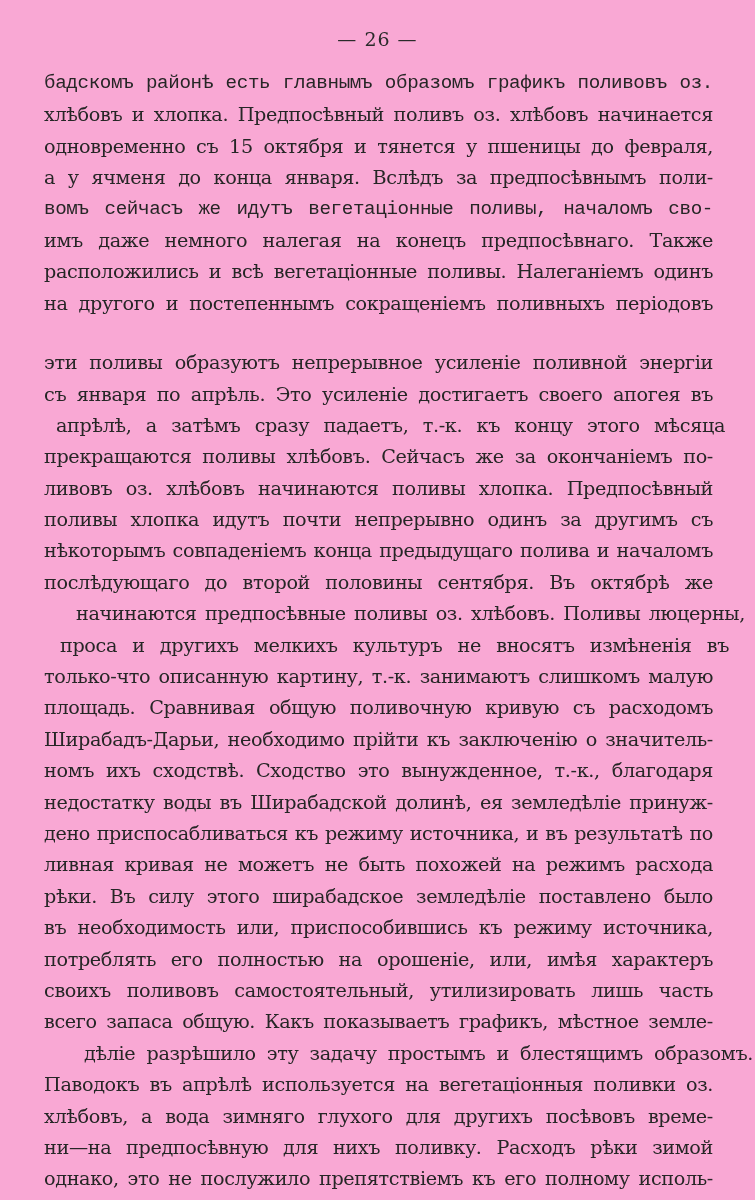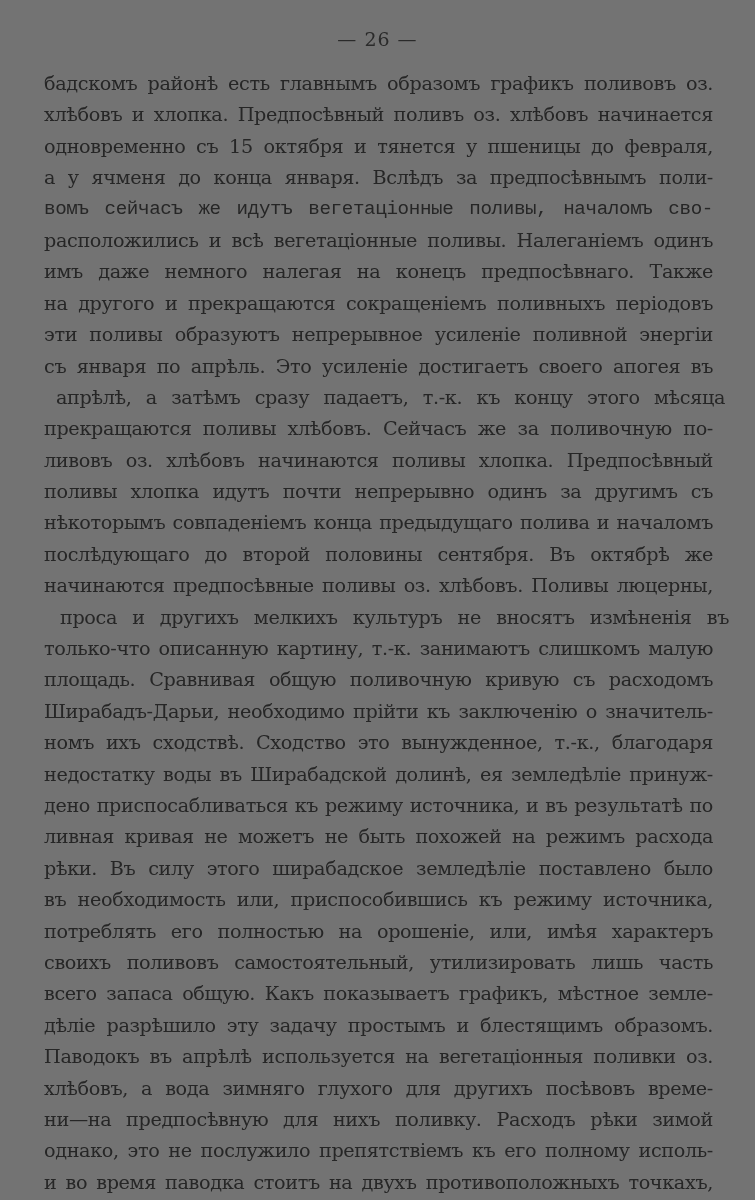--- a/index.html
+++ b/index.html
@@ -13,21 +13,21 @@
     position: relative;
     overflow: hidden;
     font-family: "DejaVu Serif", "Liberation Serif", serif;
     color: #262626;
   }
   .page {
     position: absolute;
     left: 0; top: 0;
     width: 755px;
     height: 1200px;
-    background: #737373;
+    background: #f9a8d4;
   }
   .page-number {
     position: absolute;
     top: 28px;
     left: 0;
     width: 755px;
     text-align: center;
     font-size: 19px;
     letter-spacing: 1px;
     color: #2a2a2a;
@@ -52,51 +52,51 @@
     transform-origin: left center;
   }
 </style>
 </head>
 <body>
 
 <div class="page">
   <div class="page-number">— 26 —</div>
 
   <div class="body-text">
-    <span class="line" style="display: block; width: 669px;">бадскомъ районѣ есть главнымъ образомъ графикъ поливовъ оз.</span>
+    <span class="line" style="display: block; width: 669px; font-family: Liberation Mono, monospace;">бадскомъ районѣ есть главнымъ образомъ графикъ поливовъ оз.</span>
     <span class="line" style="display: block; width: 669px;">хлѣбовъ и хлопка. Предпосѣвный поливъ оз. хлѣбовъ начинается</span>
     <span class="line" style="display: block; width: 669px;">одновременно съ 15 октября и тянется у пшеницы до февраля,</span>
     <span class="line" style="display: block; width: 669px;">а у ячменя до конца января. Вслѣдъ за предпосѣвнымъ поли-</span>
     <span class="line" style="display: block; width: 669px; font-family: Liberation Mono, monospace;">вомъ сейчасъ же идутъ вегетаціонные поливы, началомъ сво-</span>
+    <span class="line" style="display: block; width: 669px;">имъ даже немного налегая на конецъ предпосѣвнаго. Также</span>
     <span class="line" style="display: block; width: 669px;">расположились и всѣ вегетаціонные поливы. Налеганіемъ одинъ</span>
-    <span class="line" style="display: block; width: 669px;">имъ даже немного налегая на конецъ предпосѣвнаго. Также</span>
-    <span class="line" style="display: block; width: 669px;">на другого и прекращаются сокращеніемъ поливныхъ періодовъ</span>
-    <span class="line" style="display: block; width: 669px;">эти поливы образуютъ непрерывное усиленіе поливной энергіи</span>
+    <span class="line" style="display: block; width: 669px;">на другого и постепеннымъ сокращеніемъ поливныхъ періодовъ</span>
+    <span class="line" style="display: block; width: 669px; margin-top: 28px;">эти поливы образуютъ непрерывное усиленіе поливной энергіи</span>
     <span class="line" style="display: block; width: 669px;">съ января по апрѣль. Это усиленіе достигаетъ своего апогея въ</span>
     <span class="line" style="display: block; width: 669px; margin-left: 12px;">апрѣлѣ, а затѣмъ сразу падаетъ, т.-к. къ концу этого мѣсяца</span>
-    <span class="line" style="display: block; width: 669px;">прекращаются поливы хлѣбовъ. Сейчасъ же за поливочную по-</span>
+    <span class="line" style="display: block; width: 669px;">прекращаются поливы хлѣбовъ. Сейчасъ же за окончаніемъ по-</span>
     <span class="line" style="display: block; width: 669px;">ливовъ оз. хлѣбовъ начинаются поливы хлопка. Предпосѣвный</span>
     <span class="line" style="display: block; width: 669px;">поливы хлопка идутъ почти непрерывно одинъ за другимъ съ</span>
     <span class="line" style="display: block; width: 669px;">нѣкоторымъ совпаденіемъ конца предыдущаго полива и началомъ</span>
     <span class="line" style="display: block; width: 669px;">послѣдующаго до второй половины сентября. Въ октябрѣ же</span>
-    <span class="line" style="display: block; width: 669px;">начинаются предпосѣвные поливы оз. хлѣбовъ. Поливы люцерны,</span>
+    <span class="line" style="display: block; width: 669px; margin-left: 32px;">начинаются предпосѣвные поливы оз. хлѣбовъ. Поливы люцерны,</span>
     <span class="line" style="display: block; width: 669px; margin-left: 16px;">проса и другихъ мелкихъ культуръ не вносятъ измѣненія въ</span>
     <span class="line" style="display: block; width: 669px;">только-что описанную картину, т.-к. занимаютъ слишкомъ малую</span>
     <span class="line" style="display: block; width: 669px;">площадь. Сравнивая общую поливочную кривую съ расходомъ</span>
     <span class="line" style="display: block; width: 669px;">Ширабадъ-Дарьи, необходимо прійти къ заключенію о значитель-</span>
     <span class="line" style="display: block; width: 669px;">номъ ихъ сходствѣ. Сходство это вынужденное, т.-к., благодаря</span>
     <span class="line" style="display: block; width: 669px;">недостатку воды въ Ширабадской долинѣ, ея земледѣліе принуж-</span>
     <span class="line" style="display: block; width: 671px; transform: scaleX(0.997);">дено приспосабливаться къ режиму источника, и въ результатѣ по</span>
     <span class="line" style="display: block; width: 669px;">ливная кривая не можетъ не быть похожей на режимъ расхода</span>
     <span class="line" style="display: block; width: 669px;">рѣки. Въ силу этого ширабадское земледѣліе поставлено было</span>
     <span class="line" style="display: block; width: 669px;">въ необходимость или, приспособившись къ режиму источника,</span>
     <span class="line" style="display: block; width: 669px;">потреблять его полностью на орошеніе, или, имѣя характеръ</span>
     <span class="line" style="display: block; width: 669px;">своихъ поливовъ самостоятельный, утилизировать лишь часть</span>
     <span class="line" style="display: block; width: 669px;">всего запаса общую. Какъ показываетъ графикъ, мѣстное земле-</span>
-    <span class="line" style="display: block; width: 669px;">дѣліе разрѣшило эту задачу простымъ и блестящимъ образомъ.</span>
+    <span class="line" style="display: block; width: 669px; margin-left: 40px;">дѣліе разрѣшило эту задачу простымъ и блестящимъ образомъ.</span>
     <span class="line" style="display: block; width: 669px;">Паводокъ въ апрѣлѣ используется на вегетаціонныя поливки оз.</span>
     <span class="line" style="display: block; width: 669px;">хлѣбовъ, а вода зимняго глухого для другихъ посѣвовъ време-</span>
     <span class="line" style="display: block; width: 669px;">ни—на предпосѣвную для нихъ поливку. Расходъ рѣки зимой</span>
     <span class="line" style="display: block; width: 669px;">однако, это не послужило препятствіемъ къ его полному исполь-</span>
     <span class="line" style="display: block; width: 669px;">и во время паводка стоитъ на двухъ противоположныхъ точкахъ,</span>
     <span class="line" style="display: block; width: 669px;">зованію какъ въ то, такъ и въ другое время. Зимой, когда рас-</span>
 
   </div>
 </div>
 

